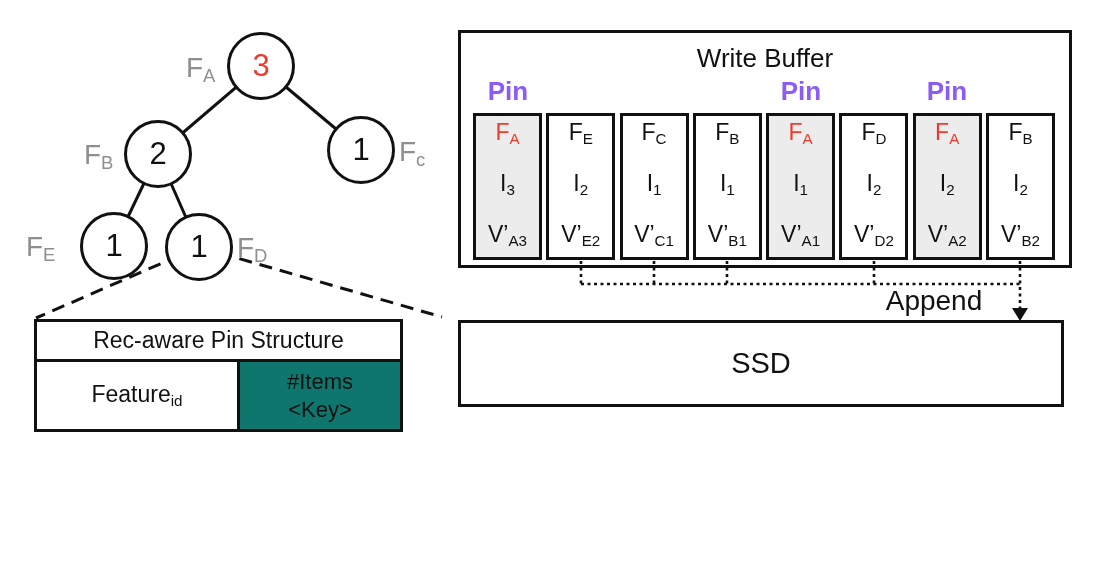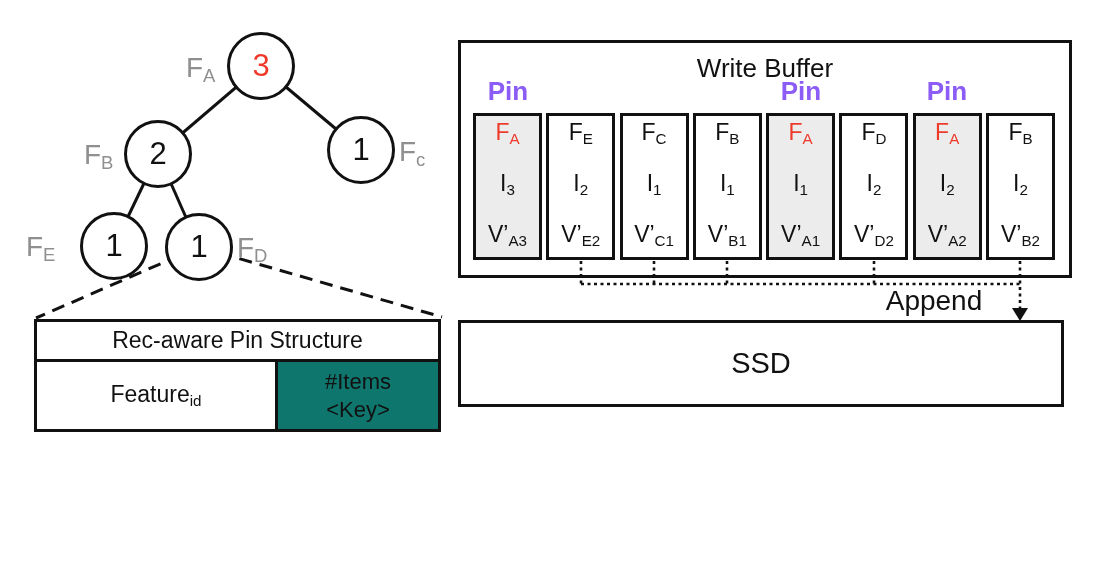--- a/index.html
+++ b/index.html
@@ -33,21 +33,21 @@
   .node-label {
     color: #8f8f8f;
     font-size: 28px;
     white-space: nowrap;
   }
   .sub { font-size: 0.66em; vertical-align: -0.28em; letter-spacing: 0; }
 
   
   .pin-struct {
     left: 34px; top: 319px;
-    width: 407px; height: 113px;
+    width: 369px; height: 113px;
     border: 3px solid #111;
     box-sizing: border-box;
     display: flex; flex-direction: column;
   }
   .pin-struct-header {
     height: 37px;
     border-bottom: 3px solid #111;
     display: flex; align-items: center; justify-content: center;
     font-size: 23px;
   }
@@ -62,21 +62,21 @@
     width: 163px;
     border-left: 3px solid #111;
     background: #0f766e;
     display: flex; flex-direction: column; align-items: center; justify-content: center;
     font-size: 22px; line-height: 28px;
     box-sizing: border-box;
   }
 
   
   .write-buffer {
-    left: 458px; top: 40px;
+    left: 458px; top: 30px;
     width: 614px; height: 238px;
     border: 3px solid #111;
     box-sizing: border-box;
   }
   .wb-title {
     position: absolute; left: 0; top: 10px; width: 100%;
     text-align: center; font-size: 26px;
   }
   .pin-label {
     position: absolute;

